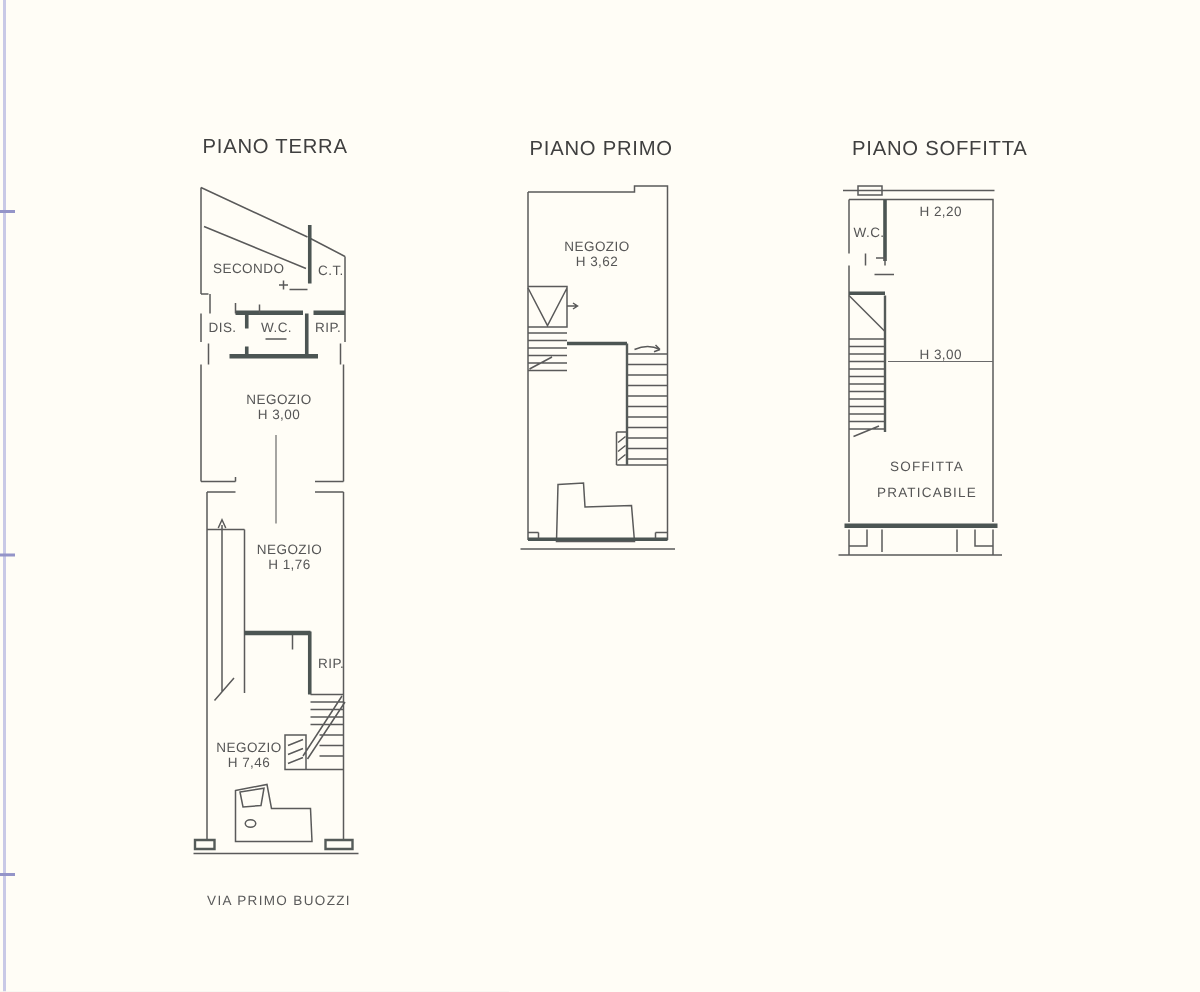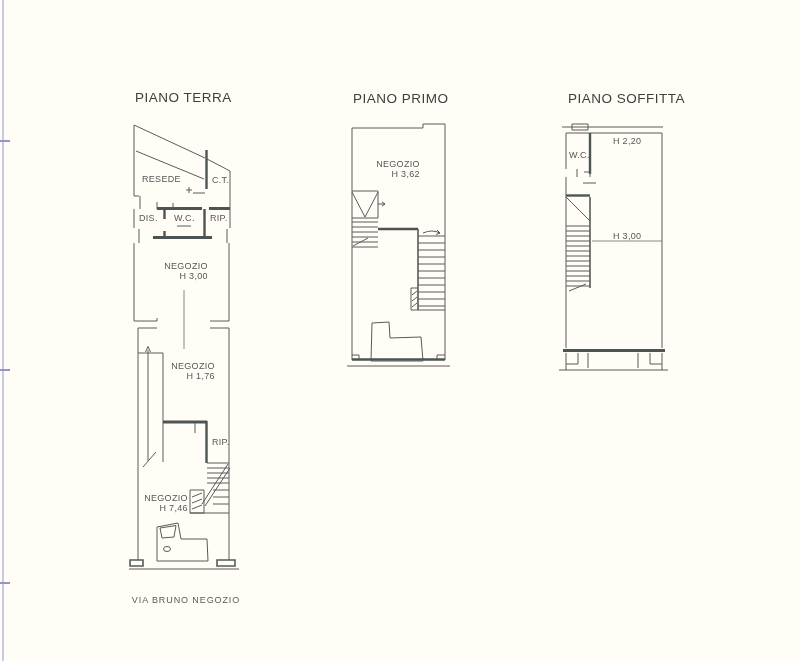--- a/index.html
+++ b/index.html
@@ -7,21 +7,21 @@
   #page{
     position:relative;width:800px;height:661px;margin:0 auto;
     background:#fffdf6;overflow:hidden;
   }
   .edge-line{position:absolute;left:2px;top:0;width:2px;height:661px;background:#c9c9e6;}
   .edge-tick{position:absolute;left:0;width:10px;height:2px;background:#9494c8;}
   .lbl{
     position:absolute;color:#565656;font-size:9px;line-height:10px;
     letter-spacing:0.3px;white-space:nowrap;text-align:center;
   }
-  .lbl.center{transform:translateX(-50%);text-align:right;}
+  .lbl.center{transform:translateX(-50%);text-align:center;}
   .title{
     position:absolute;color:#3f3f3f;font-size:13.5px;letter-spacing:0.5px;
     white-space:nowrap;
   }
   .street{letter-spacing:0.9px;color:#5a5a5a;}
   .soff{line-height:17px;letter-spacing:0.8px;}
   svg{position:absolute;}
   .thin{stroke:#5a5a5a;stroke-width:1;fill:none;}
   .med{stroke:#555b59;stroke-width:1.6;fill:none;}
   .wall{stroke:#4c5553;stroke-width:3;fill:none;}
@@ -120,21 +120,21 @@
 
     <path class="wall" d="M563,350.5 H665"></path>
     <path class="thin" d="M566,353 V370 M578,353 V364 L566,364 M650,353 V364 L662,364
       M662,353 V370 M588,353 V368 M638,353 V368 M559,370 H668"></path>
   </svg>
 
   <div class="title" style="left:135px;top:90px">PIANO TERRA</div>
   <div class="title" style="left:353px;top:91px">PIANO PRIMO</div>
   <div class="title" style="left:568px;top:91px">PIANO SOFFITTA</div>
 
-  <div class="lbl" style="left:142px;top:174px">RESEDE</div>
+  <div class="lbl" style="left:142px;top:174px">SECONDO</div>
   <div class="lbl" style="left:212px;top:175px">C.T.</div>
   <div class="lbl" style="left:139px;top:213px">DIS.</div>
   <div class="lbl" style="left:174px;top:213px">W.C.</div>
   <div class="lbl" style="left:210px;top:213px">RIP.</div>
 
   <div class="lbl center" style="left:186px;top:261px">
     <div>NEGOZIO</div>
     <div>H 3,00</div>
   </div>
 
@@ -143,25 +143,29 @@
     <div>H 1,76</div>
   </div>
 
   <div class="lbl" style="left:212px;top:437px">RIP.</div>
 
   <div class="lbl center" style="left:166px;top:493px">
     <div>NEGOZIO</div>
     <div>H 7,46</div>
   </div>
 
-  <div class="lbl center street" style="left:186px;top:595px">VIA BRUNO NEGOZIO</div>
+  <div class="lbl center street" style="left:186px;top:595px">VIA PRIMO BUOZZI</div>
 
   <div class="lbl center" style="left:398px;top:159px">
     <div>NEGOZIO</div>
     <div>H 3,62</div>
   </div>
 
   <div class="lbl" style="left:569px;top:150px">W.C.</div>
   <div class="lbl" style="left:613px;top:136px">H 2,20</div>
   <div class="lbl" style="left:613px;top:231px">H 3,00</div>
 
+  <div class="lbl center soff" style="left:618px;top:303px">
+    <div>SOFFITTA</div>
+    <div>PRATICABILE</div>
+  </div>
 
 </div>
 
 </body></html>

